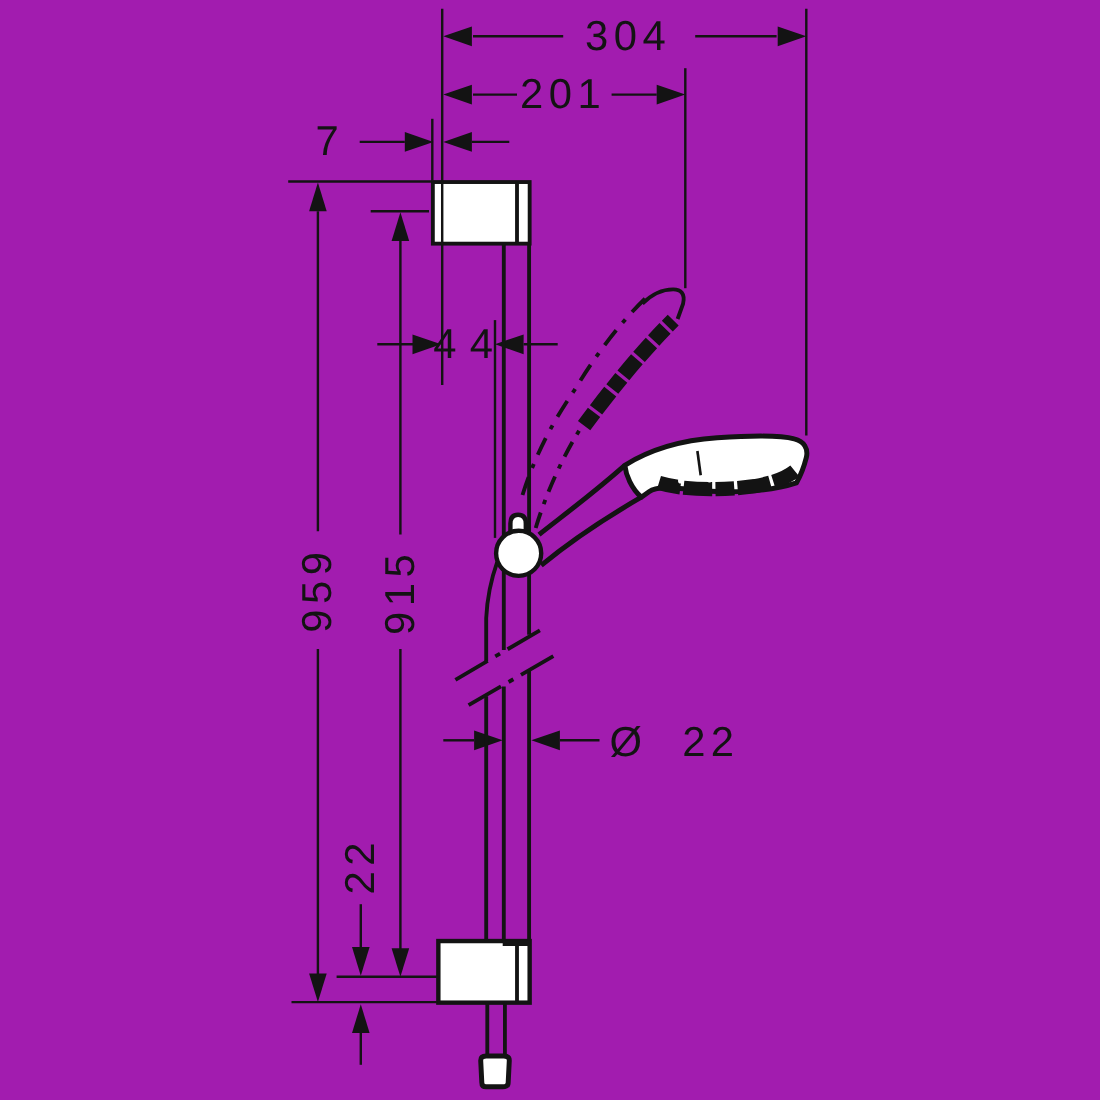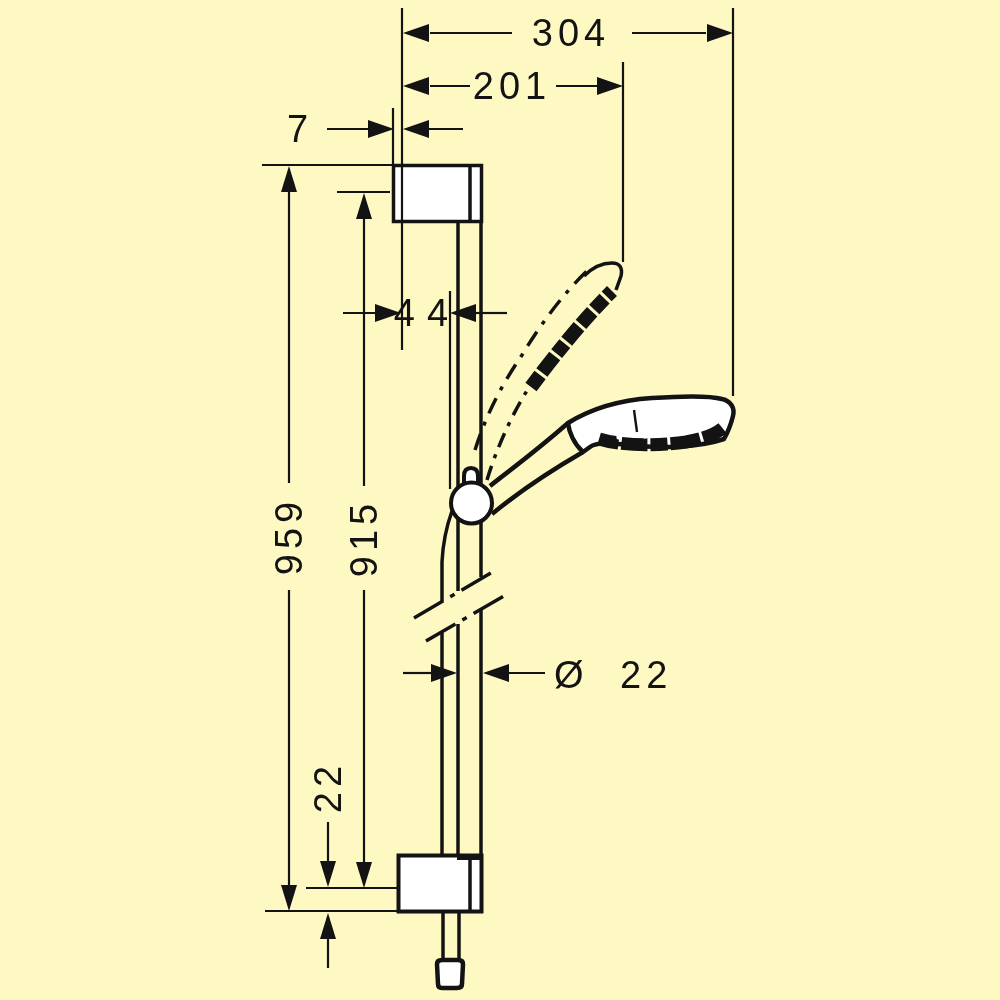--- a/index.html
+++ b/index.html
@@ -1,16 +1,16 @@
 <!DOCTYPE html>
 <html><head>
 <meta charset="utf-8">
 <style>
   html,body{margin:0;padding:0;background:#ffffff;}
-  .stage{width:1000px;height:1000px;position:relative;background:#fef9c3;overflow:hidden;}
+  .stage{width:1000px;height:1000px;position:relative;background:#a21caf;overflow:hidden;}
   svg{display:block;}
   .dim-text{
     font-family:"Liberation Sans", sans-serif;
     font-size:38px;
     letter-spacing:5px;
     fill:#131313;
   }
   .dim-text-44{letter-spacing:12px;}
   .dim-text-dia{word-spacing:16px;}
   .thin{stroke:#131313;stroke-width:2.2;fill:none;}

